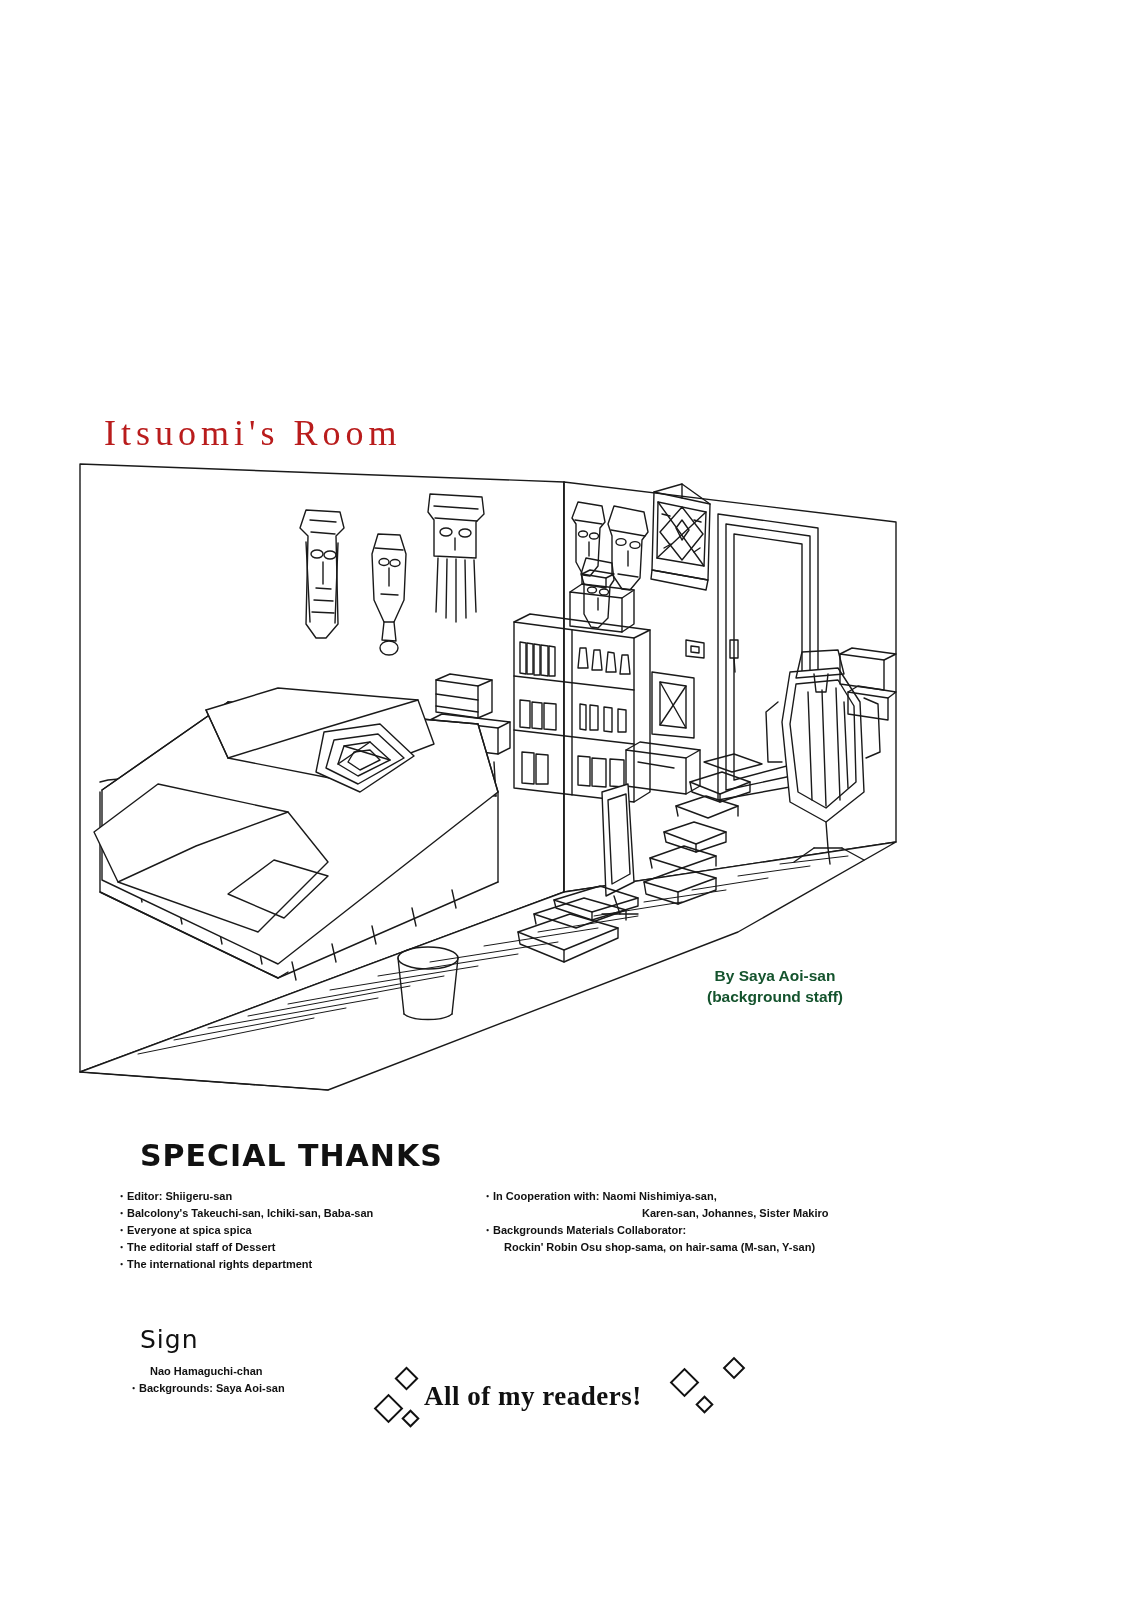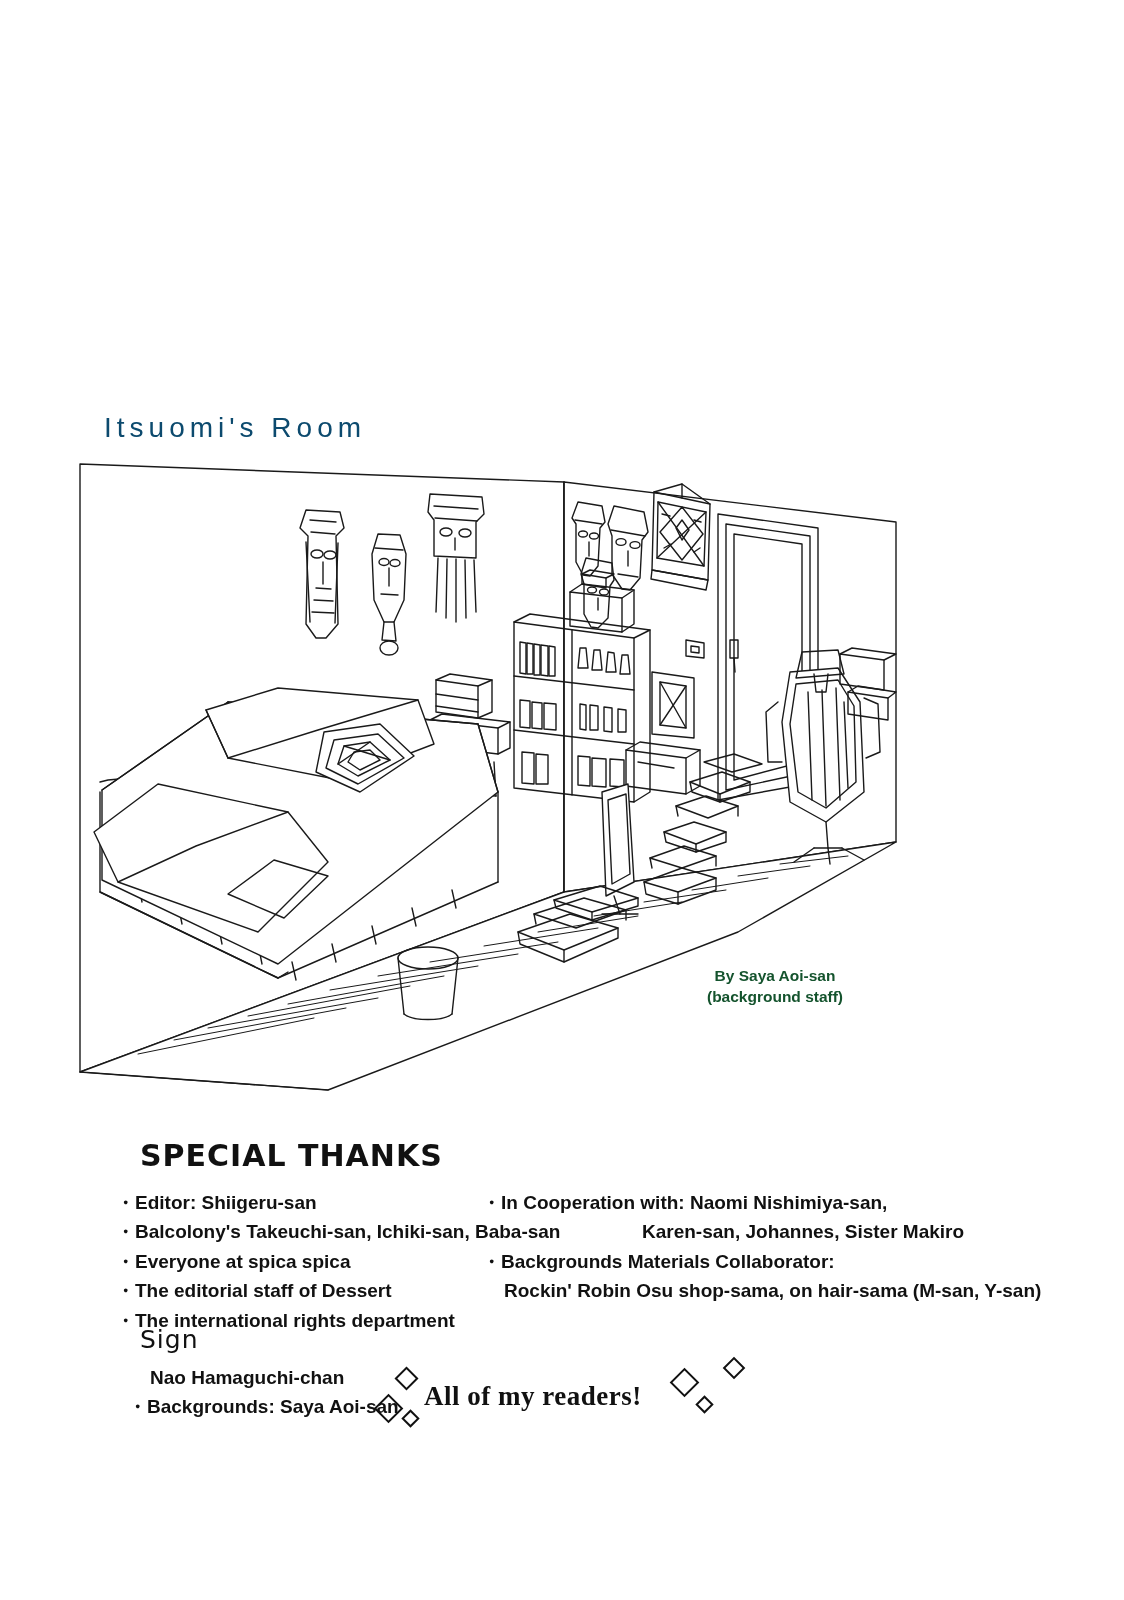--- a/index.html
+++ b/index.html
@@ -14,24 +14,24 @@
     font-family: "Liberation Sans", sans-serif;
     color: #111;
     overflow: hidden;
   }
 
   
   .room-title {
     position: absolute;
     left: 104px;
     top: 412px;
-    font-family: Liberation Sans, sans-serif;
-    font-size: 28px;
+    font-family: Liberation Serif, serif;
+    font-size: 36px;
     letter-spacing: 5px;
-    color: #0c4a6e;
+    color: #b91c1c;
     font-weight: 400;
   }
 
   
   .illustration {
     position: absolute;
     left: 78px;
     top: 462px;
     width: 820px;
     height: 630px;
@@ -68,21 +68,21 @@
     top: 1188px;
     width: 380px;
   }
   .col-right {
     position: absolute;
     left: 482px;
     top: 1188px;
     width: 500px;
   }
   .thanks-line {
-    font-size: 19px;
+    font-size: 11px;
     line-height: 1.55;
     font-weight: bold;
     color: #111;
     white-space: pre;
   }
   .thanks-line.indent1 { padding-left: 160px; }
   .thanks-line.indent2 { padding-left: 22px; }
 
   .staff-head {
     position: absolute;

